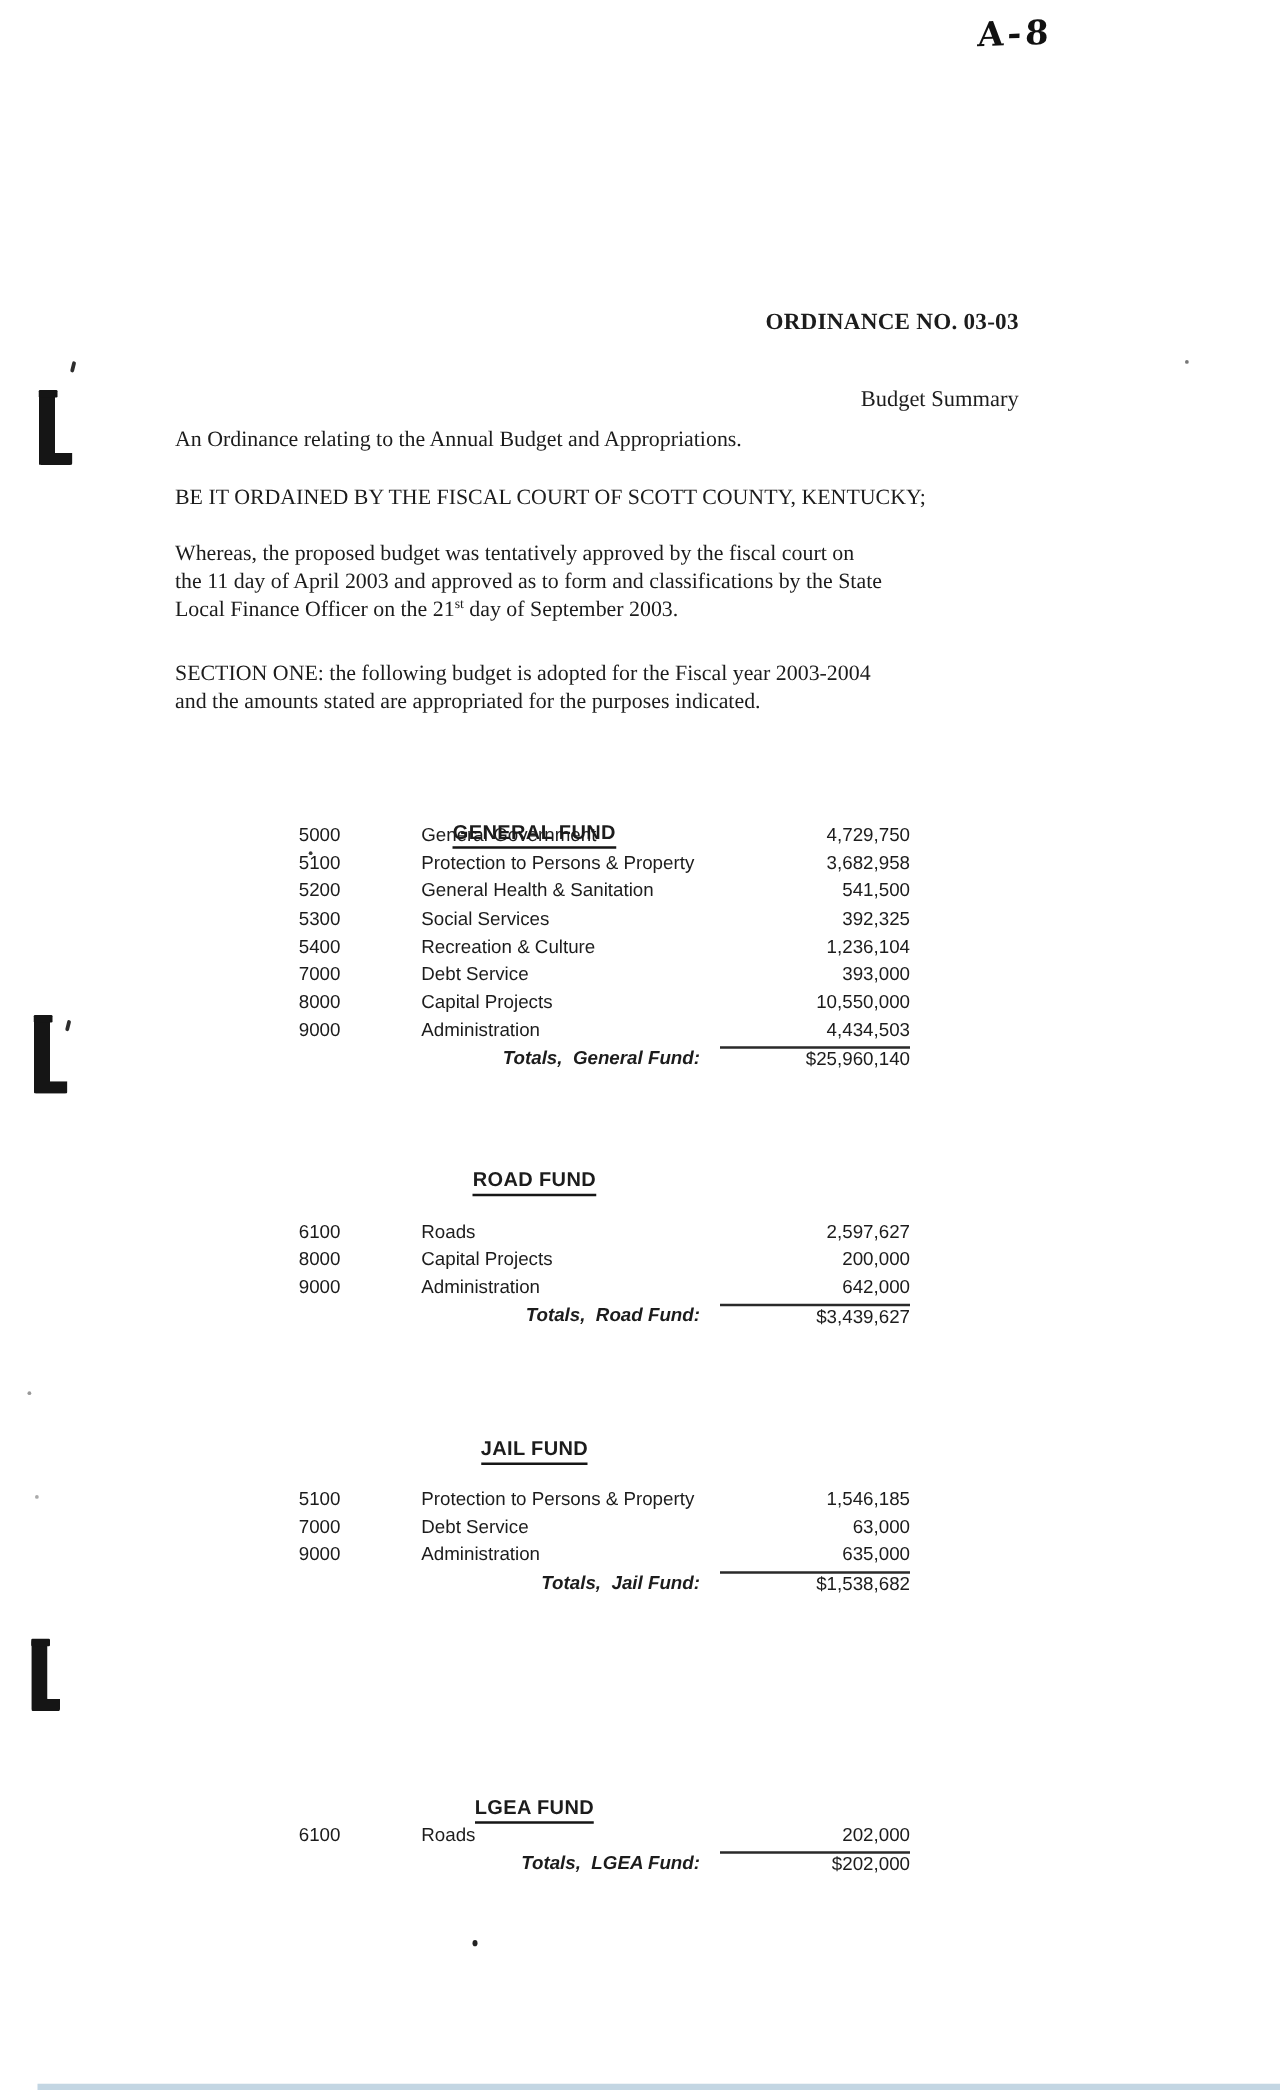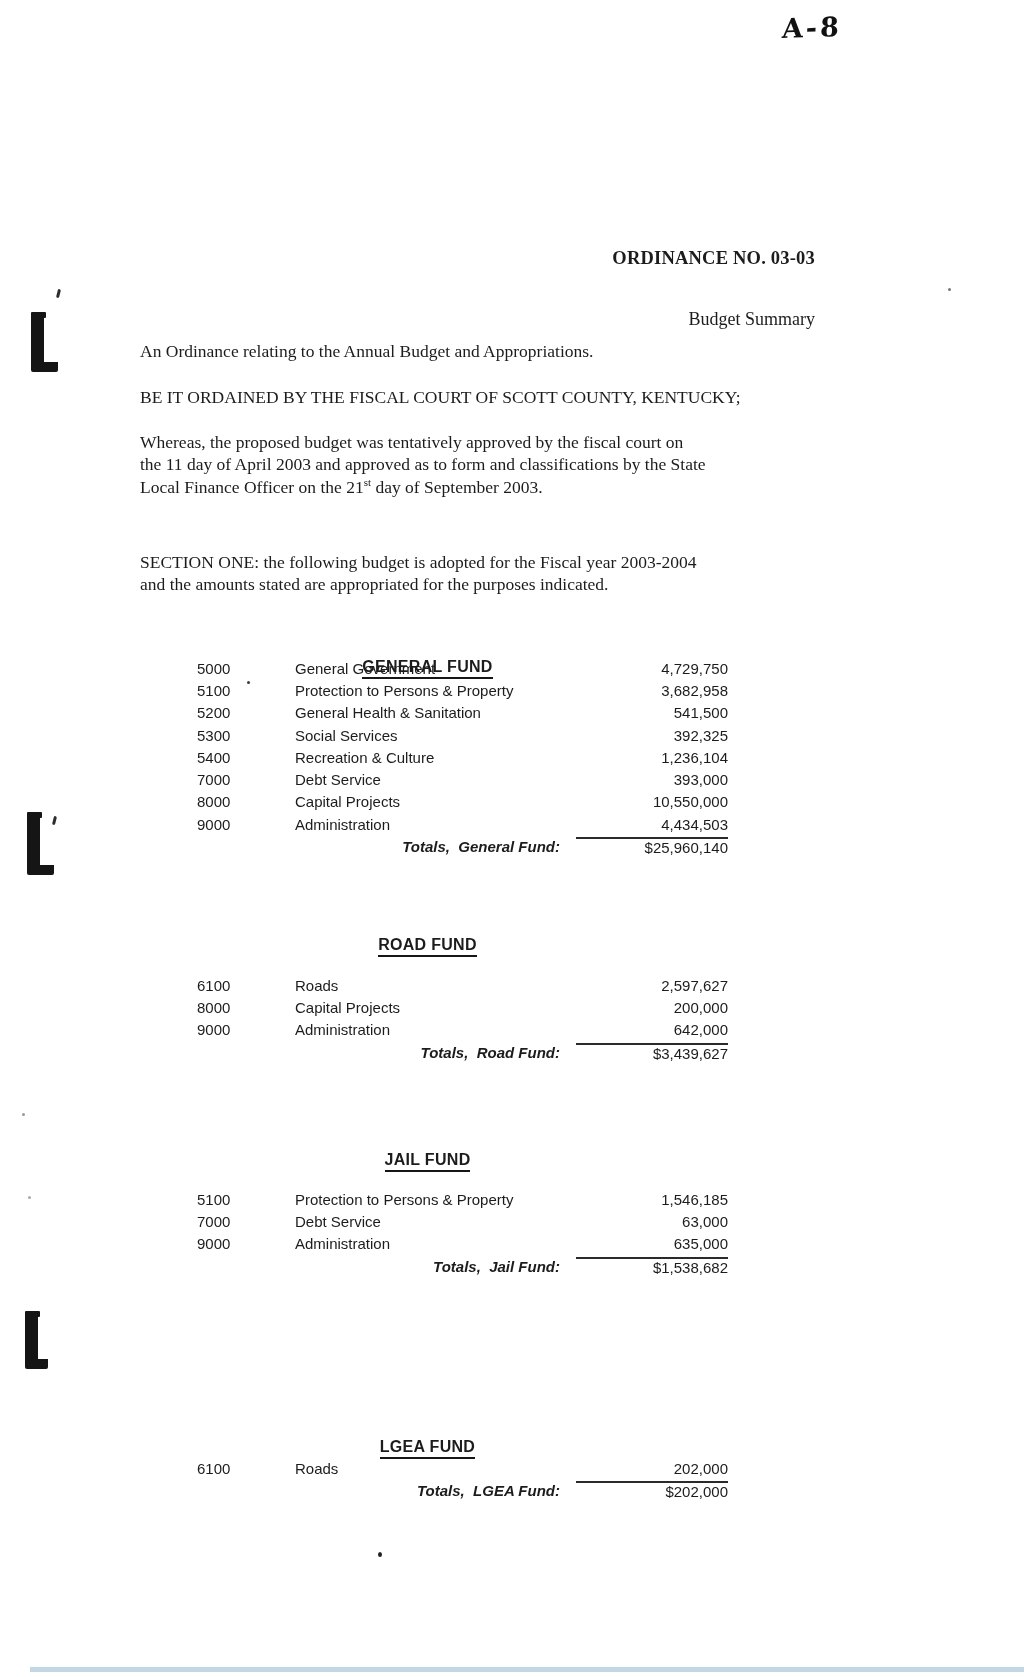--- a/index.html
+++ b/index.html
@@ -26,33 +26,33 @@
   
   .center-col { position:absolute; left:140px; width:675px; text-align:right; }
   .doc-title  { top:248px; font-size:18.5px; font-weight:700; letter-spacing:.2px; }
   .doc-subtitle { top:297px; font-size:18px;margin-top:12px; }
 
   
   .para { position:absolute; left:140px; font-size:17.5px; line-height:22.4px; white-space:nowrap; }
   .p-intro    { top:340px; }
   .p-ordained { top:386px; }
   .p-whereas  { top:431px; }
-  .p-section  { top:527px;margin-top:24px; }
+  .p-section  { top:527px; }
   sup.st { font-size:11px; vertical-align:super; line-height:0; }
 
   
   .fund-head-col { position:absolute; left:140px; width:575px; text-align:center;
                    font-family:"Liberation Sans", sans-serif; }
   .fund-head { display:inline-block; font-size:16px; font-weight:700;
                border-bottom:2.5px solid #161616; padding-bottom:1px; letter-spacing:.3px; }
 
   .fund-table { position:absolute; left:197px; width:531px;
                 font-family:"Liberation Sans", sans-serif; font-size:15px; }
   .frow { display:flex; height:22.3px; align-items:center; }
-  .fcode  { width:98px; }
+  .fcode  { width:98px;margin-left:42px; }
   .flabel { flex:1; }
   .famount{ width:150px; text-align:right; }
   .frow.total .tlabel { flex:1; text-align:right; font-weight:700; font-style:italic; padding-right:16px; }
   .frow.total .tvalue { width:152px; text-align:right; border-top:2px solid #2a2a2a; }
 
   .t-general { top:657px; }
   .h-general { top:618px;margin-top:40px; }
   .t-road    { top:974px; }
   .h-road    { top:936px; }
   .t-jail    { top:1188px; }

